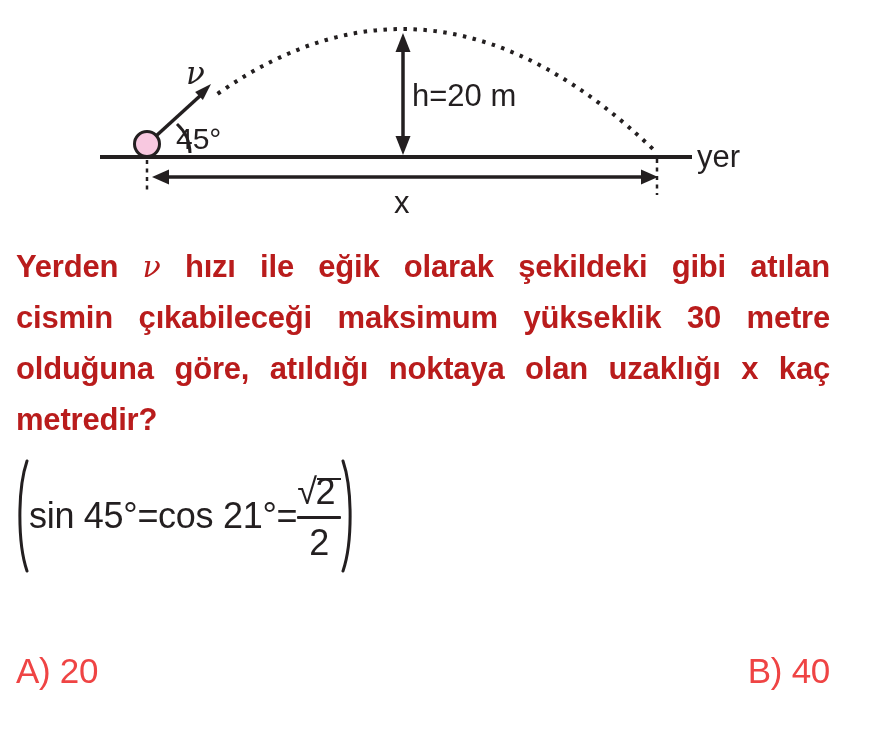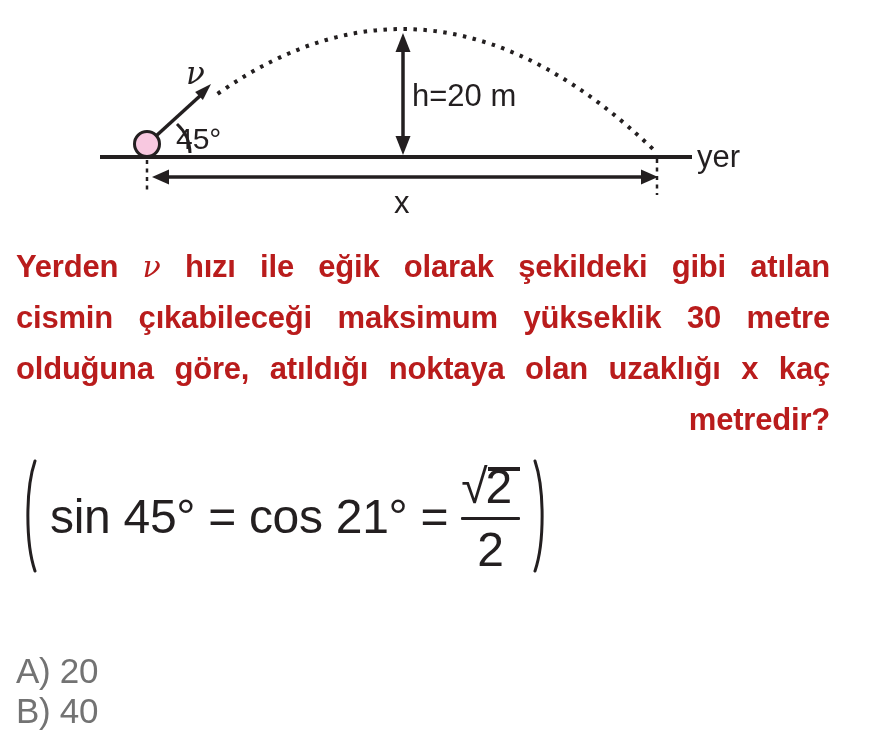--- a/index.html
+++ b/index.html
@@ -15,52 +15,52 @@
   .svg-nu { font-family: "DejaVu Serif", serif; font-style: italic; font-size: 31px; }
   .lbl-30 { font-size: 30px; }
   .lbl-31 { font-size: 31px; }
 
   
   .question {
     position: absolute; left: 16px; top: 241px; width: 814px;
     font-size: 31px; font-weight: 700; line-height: 51px;
     letter-spacing: -0.2px; color: #b91c1c;
   }
-  .qline { white-space: nowrap; text-align: right; }
+  .qline { white-space: nowrap; }
   .qline.just { text-align: justify; text-align-last: justify; }
   .nu {
     font-family: "DejaVu Serif", serif; font-style: italic;
     font-weight: 400; font-size: 0.97em;
   }
 
   
   .formula {
-    position: absolute; left: 22px; top: 456px; height: 120px;
-    display: flex; align-items: center; gap: 13px;
-    font-size: 48px; font-weight: 400; color: #231f20;
+    position: absolute; left: 14px; top: 456px; height: 120px;
+    display: flex; align-items: center; 
+    font-size: 36px; font-weight: 400; color: #231f20;
   }
   .formula .term { white-space: nowrap; letter-spacing: -0.3px; }
   .frac { display: inline-flex; flex-direction: column; align-items: center; }
   .frac-bar { align-self: stretch; height: 3px; background: currentColor; margin: 3px 0 4px; border-radius: 1px; }
   .frac .den { line-height: 1; padding-top: 2px; }
 
   
   .sqrt { position: relative; display: inline-block; line-height: 1; padding-right: 0.10em; }
   .sqrt .rad-sym { display: inline-block; }
   .sqrt .radicand { display: inline-block; margin-left: -0.06em; padding: 0 0.06em 0 0.02em; }
   .sqrt .vinculum {
     position: absolute; top: 0.10em; left: 0.55em; right: 0;
     height: 0.075em; background: currentColor;
   }
 
   
   .options {
     position: absolute; left: 16px; top: 651px; width: 814px;
-    display: flex; justify-content: flex-start; align-items: baseline;
-    font-size: 35px; color: #737373; flex-direction: column;
+    display: flex; justify-content: space-between; align-items: baseline;
+    font-size: 35px; color: #ef4444;
   }
   .option { white-space: nowrap; letter-spacing: -0.3px; }
 </style>
 </head>
 <body>
 
 <div class="page">
 
   <div class="diagram">
     <svg width="876" height="235" viewBox="0 0 876 235" xmlns="http://www.w3.org/2000/svg">

